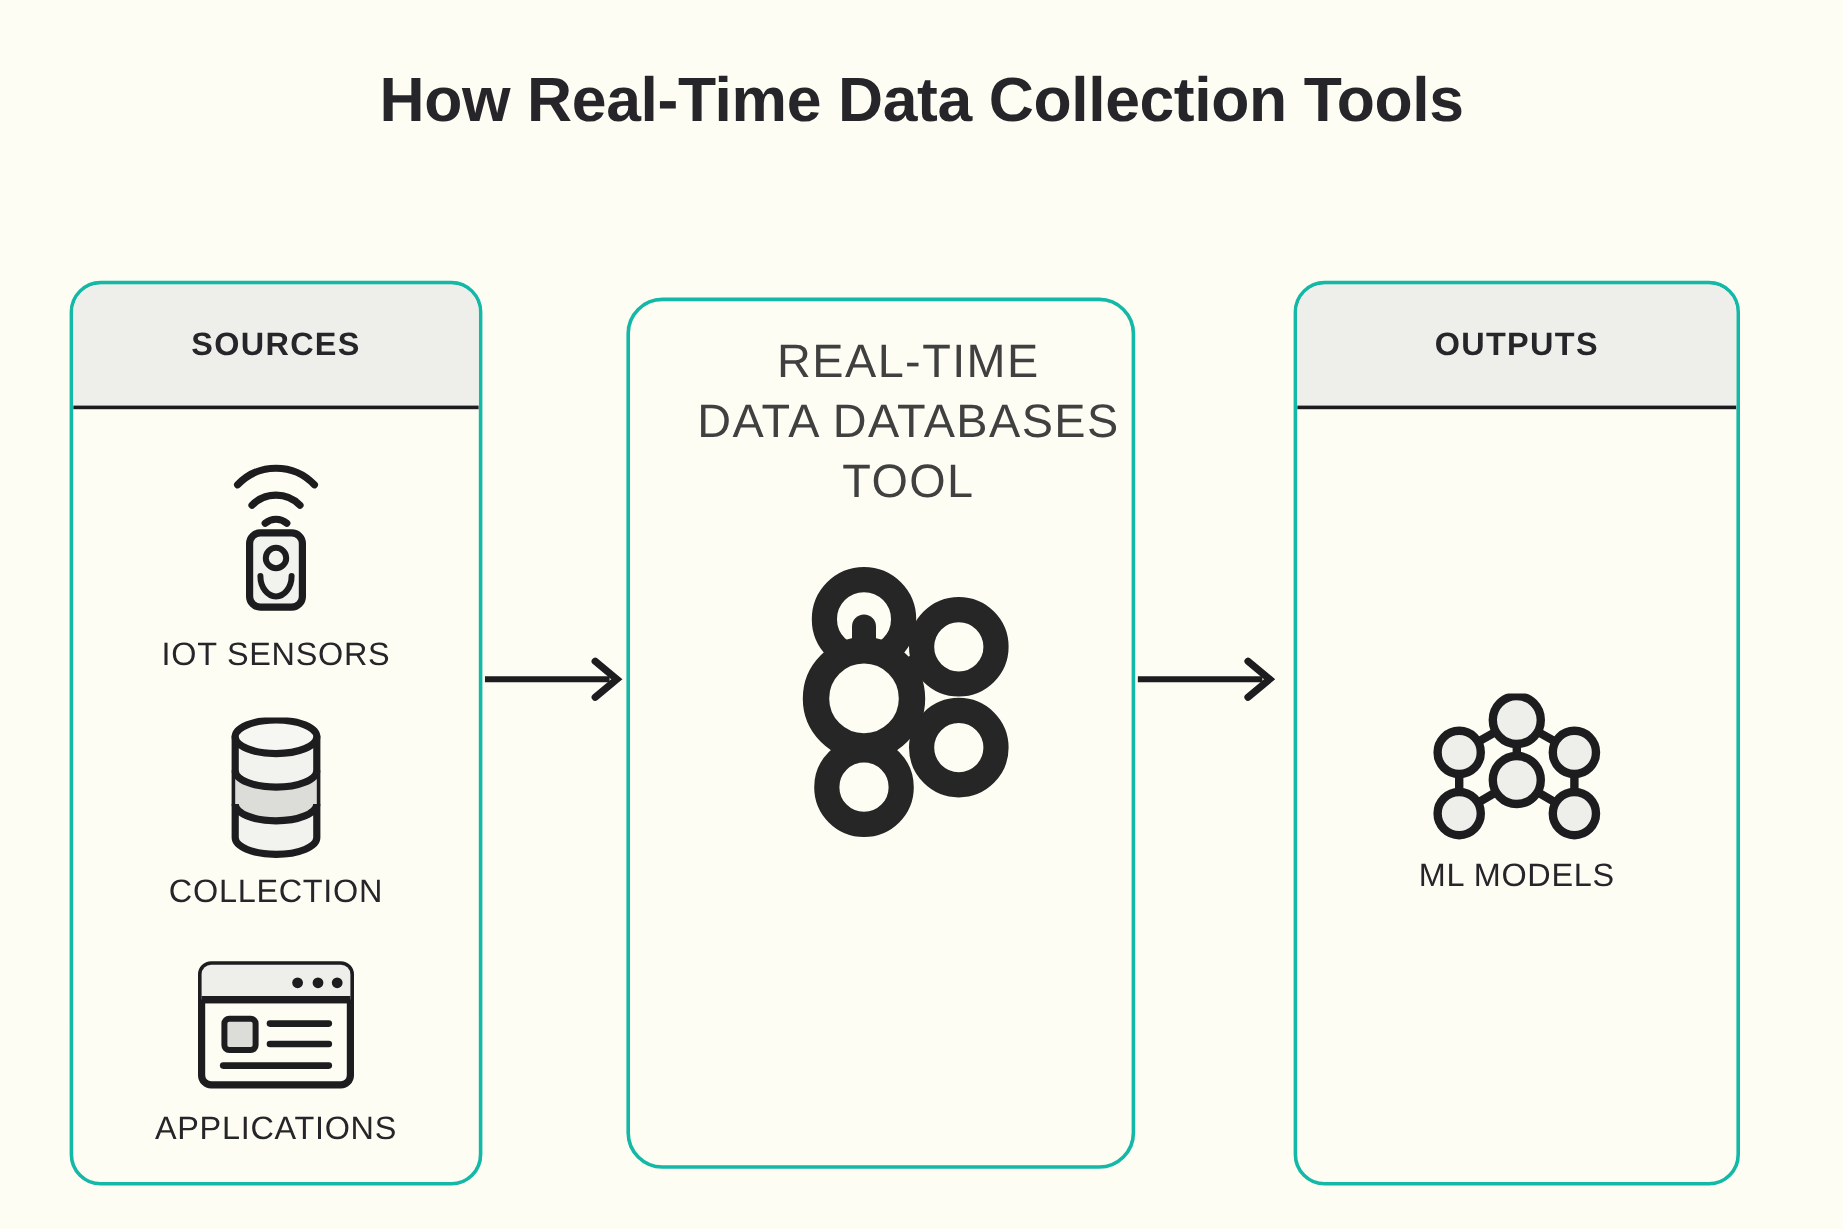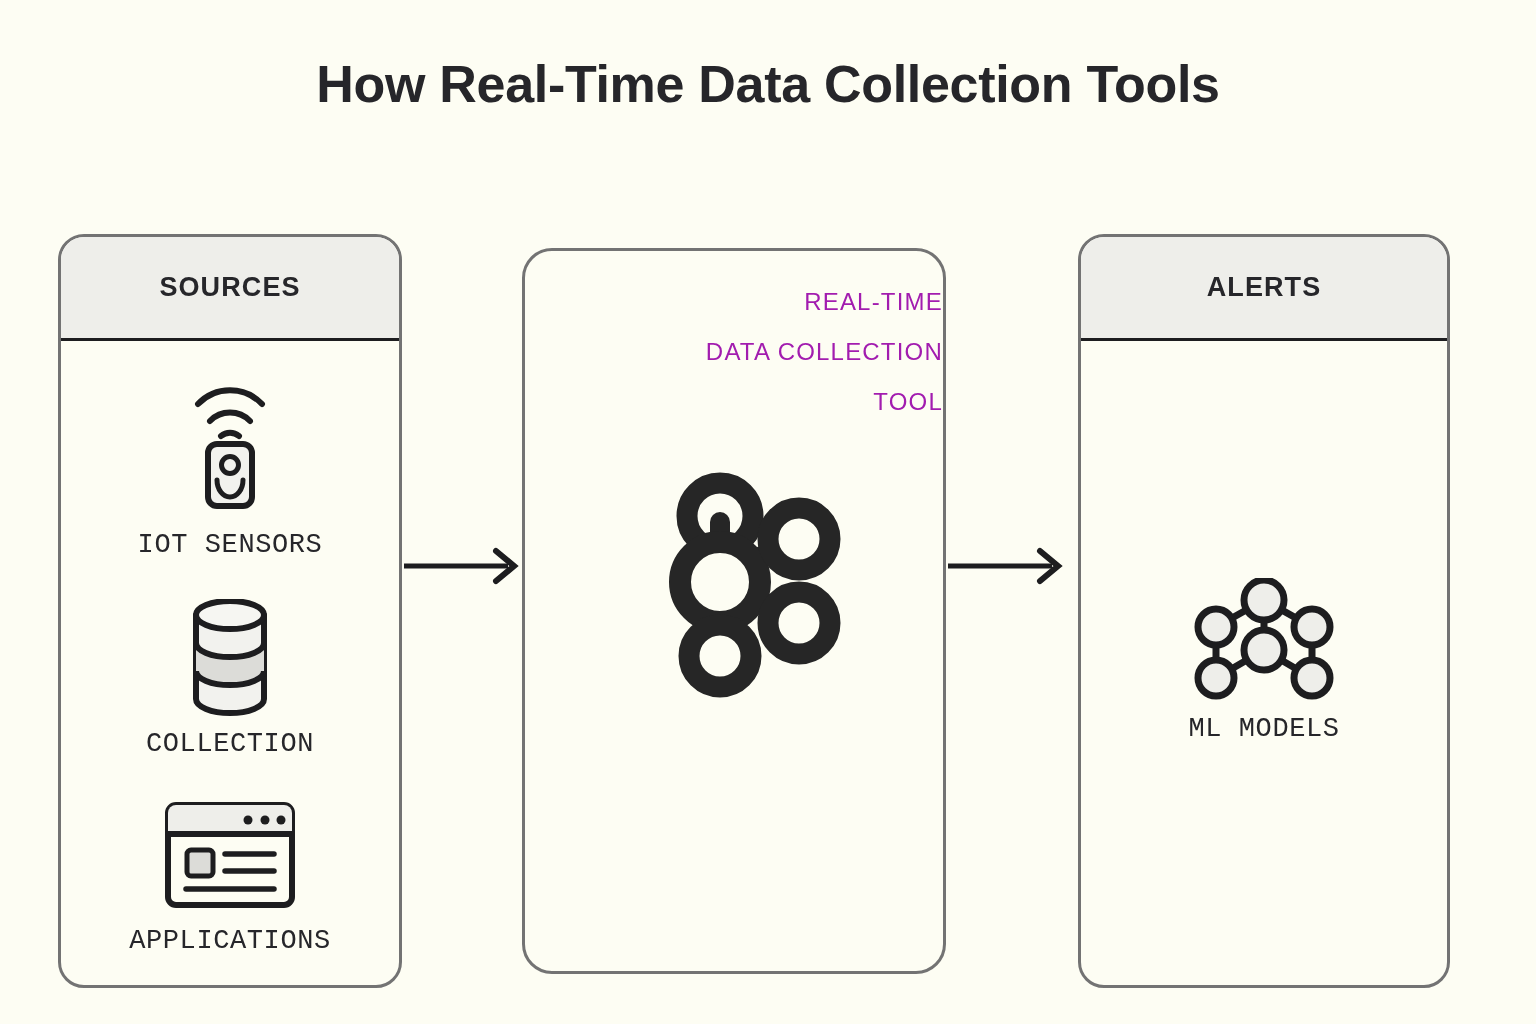--- a/index.html
+++ b/index.html
@@ -34,21 +34,21 @@
     font-weight: 700;
     line-height: 72px;
     letter-spacing: -0.3px;
   }
   #title .tline { display: block; white-space: nowrap; }
 
   
   .panel {
     position: absolute;
     box-sizing: border-box;
-    border: 3px solid #737373;
+    border: 3px solid #14b8a6;
     border-radius: 26px;
     background: #fdfdf3;
     overflow: hidden;
     padding-left: 46px;
   }
 
   .panel-header {
     position: absolute;
     left: 0;
     top: 0;
@@ -86,23 +86,23 @@
 
   
   #panel-tool {
     left: 522px; top: 248px; width: 424px; height: 726px;
     display: flex; flex-direction: column; align-items: center;
     border-radius: 30px;
   }
   #tool-title {
     margin-top: 26px;
     width: 100%;
-    text-align: right;
-    color: #a21caf;
-    font-size: 24px;
+    text-align: center;
+    color: #404040;
+    font-size: 39px;
     font-weight: 400;
     line-height: 50px;
     letter-spacing: 1.2px;
   }
   #tool-title .tl { display:block; }
   #tool-icon-wrap {
     margin-top: 38px;
     width: 190px;
     height: 230px;
     display: flex; align-items: center; justify-content: center;
@@ -120,21 +120,20 @@
     align-items: flex-end;
     justify-content: center;
   }
   .item .caption {
     margin-top: 12px;
     color: #26262a;
     font-size: 27px;
     font-weight: 400;
     letter-spacing: 0.6px;
     white-space: nowrap;
-    font-family: Liberation Mono, monospace;
   }
 
   
   .arrow {
     position: absolute;
     height: 40px;
   }
   #arrow-1 { left: 404px;  top: 546px; width: 118px; }
   #arrow-2 { left: 948px;  top: 546px; width: 118px; }
 
@@ -209,21 +208,21 @@
   <div class="arrow" id="arrow-1">
     <svg width="118" height="40" viewBox="0 0 118 40">
       <path d="M0 20 L104 20" stroke="#1d1d1f" stroke-width="5" fill="none"></path>
       <path d="M92 5 L110 20 L92 35" stroke="#1d1d1f" stroke-width="6" fill="none" stroke-linecap="round" stroke-linejoin="miter"></path>
     </svg>
   </div>
 
   <div class="panel" id="panel-tool">
     <div id="tool-title">
       <span class="tl">REAL-TIME</span>
-      <span class="tl">DATA COLLECTION</span>
+      <span class="tl">DATA DATABASES</span>
       <span class="tl">TOOL</span>
     </div>
     <div id="tool-icon-wrap">
       <svg width="178" height="240" viewBox="0 0 178 240">
         <g stroke="#262626" stroke-width="20" fill="none" stroke-linecap="round">
           <path d="M52 62 L52 118"></path>
           <path d="M52 118 L128 78"></path>
           <path d="M52 118 L128 160"></path>
           <path d="M52 118 L52 182"></path>
         </g>
@@ -238,21 +237,21 @@
 
   <div class="arrow" id="arrow-2">
     <svg width="118" height="40" viewBox="0 0 118 40">
       <path d="M0 20 L104 20" stroke="#1d1d1f" stroke-width="5" fill="none"></path>
       <path d="M92 5 L110 20 L92 35" stroke="#1d1d1f" stroke-width="6" fill="none" stroke-linecap="round" stroke-linejoin="miter"></path>
     </svg>
   </div>
 
   <div class="panel" id="panel-outputs">
     <div class="panel-header">
-      <span>ALERTS</span>
+      <span>OUTPUTS</span>
     </div>
     <div class="panel-body">
 
 
 
       <div class="item">
         <div class="glyph">
           <svg width="146" height="124" viewBox="0 0 146 124">
             <g stroke="#1d1d1f" stroke-width="7" fill="none" stroke-linecap="round">
               <path d="M73 22 L25 49"></path>

